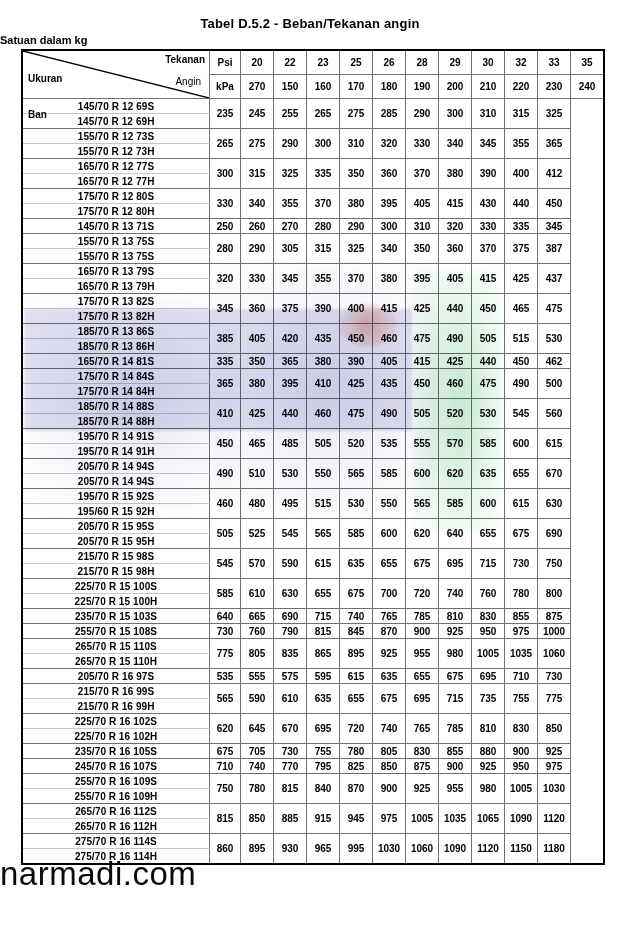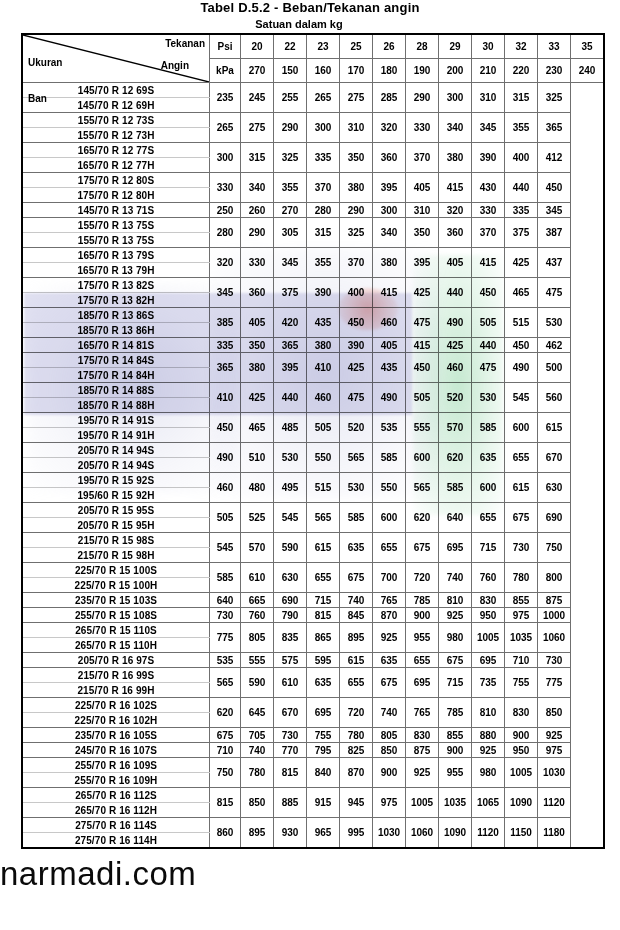--- a/index.html
+++ b/index.html
@@ -12,26 +12,26 @@
     position:relative;
   }
 
   .page{position:relative;width:620px;height:930px;}
 
   .title{
     text-align:center;
     font-size:13px;
     font-weight:bold;
     letter-spacing:.2px;
-    padding-top:0;
+    padding-top:16px;
     color:#000;
   }
 
   .unit-note{
-    text-align:center;
+    text-align:left;
     font-size:11px;
     font-weight:bold;
     padding-right:22px;
     padding-top:3px;
     color:#000;
   }
 
   .table-wrap{
     position:relative;
     margin:3px auto 0 auto;
@@ -66,22 +66,22 @@
     vertical-align:top;
   }
   td.corner svg{
     position:absolute;left:0;top:0;width:100%;height:100%;
   }
   .corner-tekanan{
     position:absolute;right:4px;top:3px;
     font-size:10px;font-weight:bold;
   }
   .corner-angin{
-    position:absolute;right:20px;top:25px;
-    font-size:10px;font-weight:bold;
+    position:absolute;right:8px;top:25px;
+    font-size:10px;font-weight:normal;
   }
   .corner-ukuran{
     position:absolute;left:5px;top:22px;
     font-size:10px;font-weight:bold;text-align:left;
   }
   .corner-ban{
     position:absolute;left:5px;top:34px;
     font-size:10px;font-weight:bold;text-align:left;margin-top:24px;
   }
 

